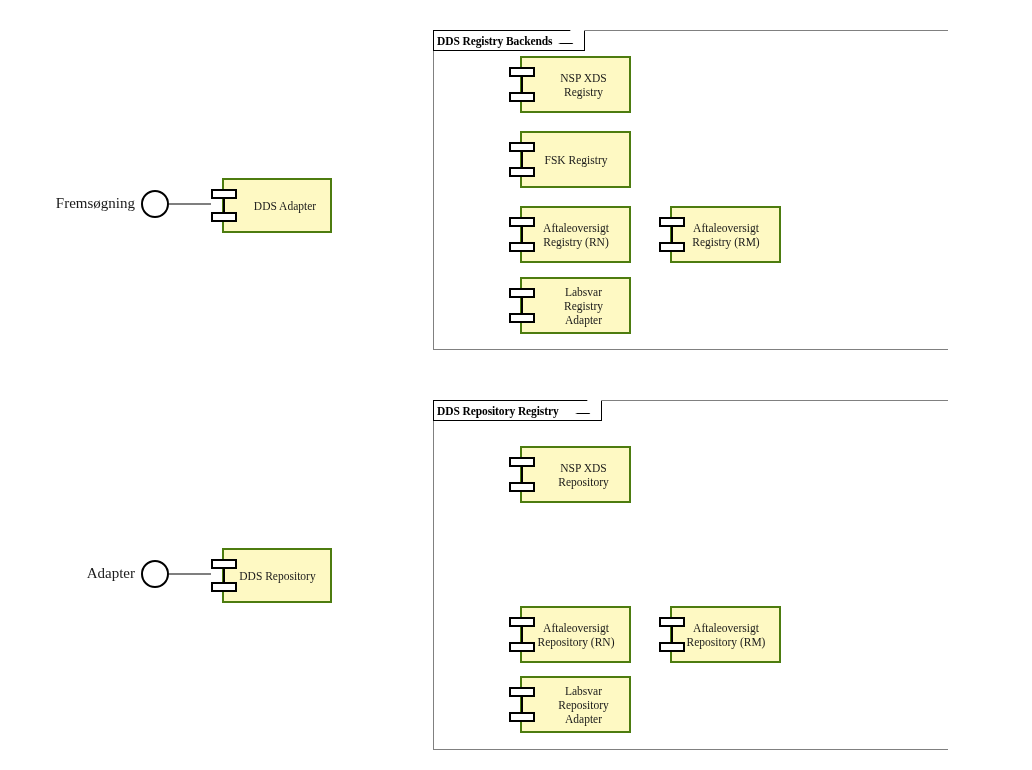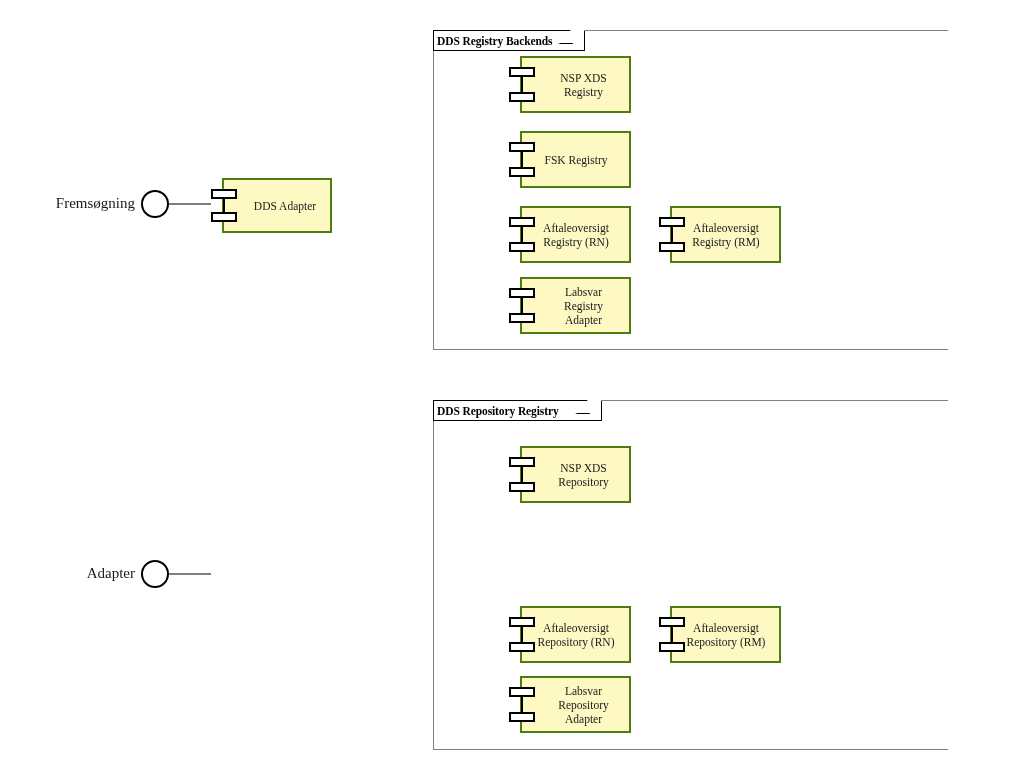--- a/index.html
+++ b/index.html
@@ -210,19 +210,25 @@
       <div class="component-label shift">Labsvar
 Repository
 Adapter</div>
     </div>
     <div class="component" style="left: 222px; top: 178px; width: 110px; height: 55px;">
       <div class="port-spine"></div>
       <div class="port top"></div>
       <div class="port bottom"></div>
       <div class="component-label shift">DDS Adapter</div>
     </div>
+    <div class="component" style="left: 222px; top: 548px; width: 110px; height: 55px;">
+      <div class="port-spine"></div>
+      <div class="port top"></div>
+      <div class="port bottom"></div>
+      <div class="component-label flush">DDS Repository</div>
+    </div>
     <div class="lollipop-line" style="left: 169px; top: 203px; width: 42px;"></div>
     <div class="lollipop-circle" style="left: 141px; top: 190px; width: 28px; height: 28px;"></div>
     <div class="lollipop-text" style="left: 20px; top: 196px; width: 115px;">Fremsøgning</div>
     <div class="lollipop-line" style="left: 169px; top: 573px; width: 42px;"></div>
     <div class="lollipop-circle" style="left: 141px; top: 560px; width: 28px; height: 28px;"></div>
     <div class="lollipop-text" style="left: 20px; top: 566px; width: 115px;">Adapter</div>
   </div>
 
 </body></html>

